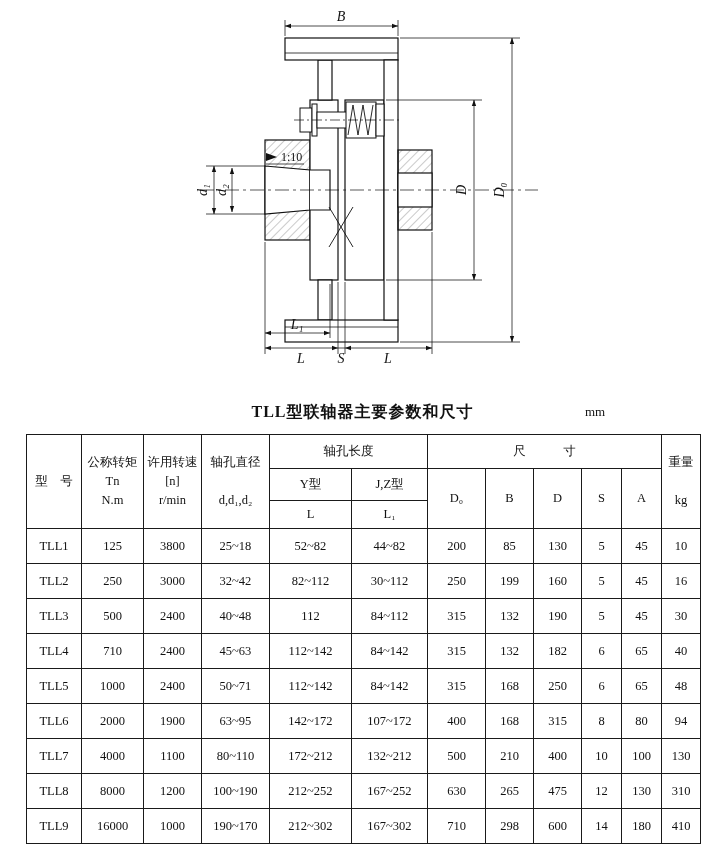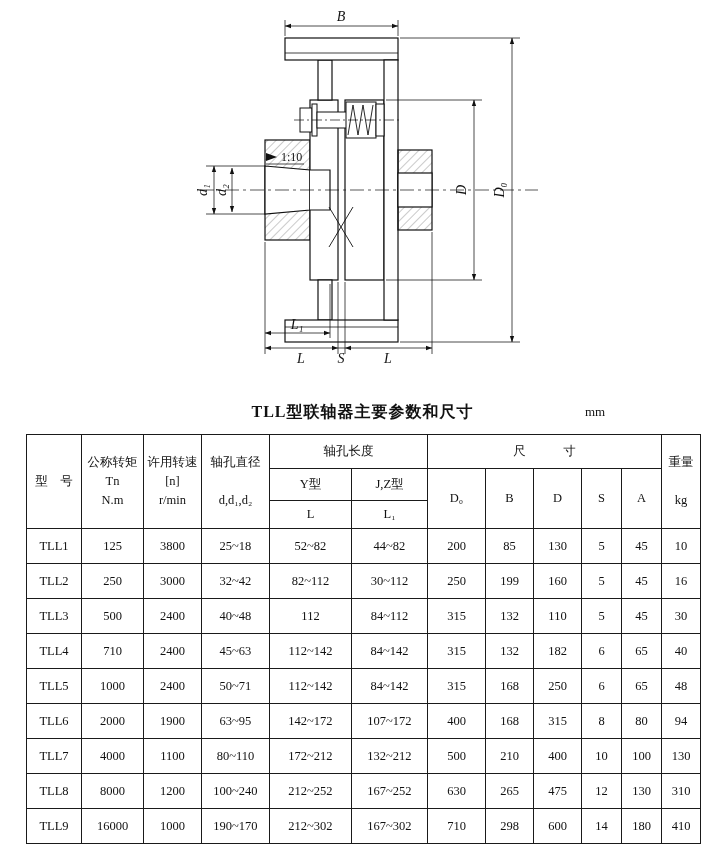--- a/index.html
+++ b/index.html
@@ -235,21 +235,21 @@
   </tr>
         <tr>
     <td>TLL3</td>
     <td>500</td>
     <td>2400</td>
     <td>40~48</td>
     <td>112</td>
     <td>84~112</td>
     <td>315</td>
     <td>132</td>
-    <td>110</td>
+    <td>190</td>
     <td>5</td>
     <td>45</td>
     <td>30</td>
   </tr>
         <tr>
     <td>TLL4</td>
     <td>710</td>
     <td>2400</td>
     <td>45~63</td>
     <td>112~142</td>
@@ -300,21 +300,21 @@
     <td>210</td>
     <td>400</td>
     <td>10</td>
     <td>100</td>
     <td>130</td>
   </tr>
         <tr>
     <td>TLL8</td>
     <td>8000</td>
     <td>1200</td>
-    <td>100~240</td>
+    <td>100~190</td>
     <td>212~252</td>
     <td>167~252</td>
     <td>630</td>
     <td>265</td>
     <td>475</td>
     <td>12</td>
     <td>130</td>
     <td>310</td>
   </tr>
         <tr>

